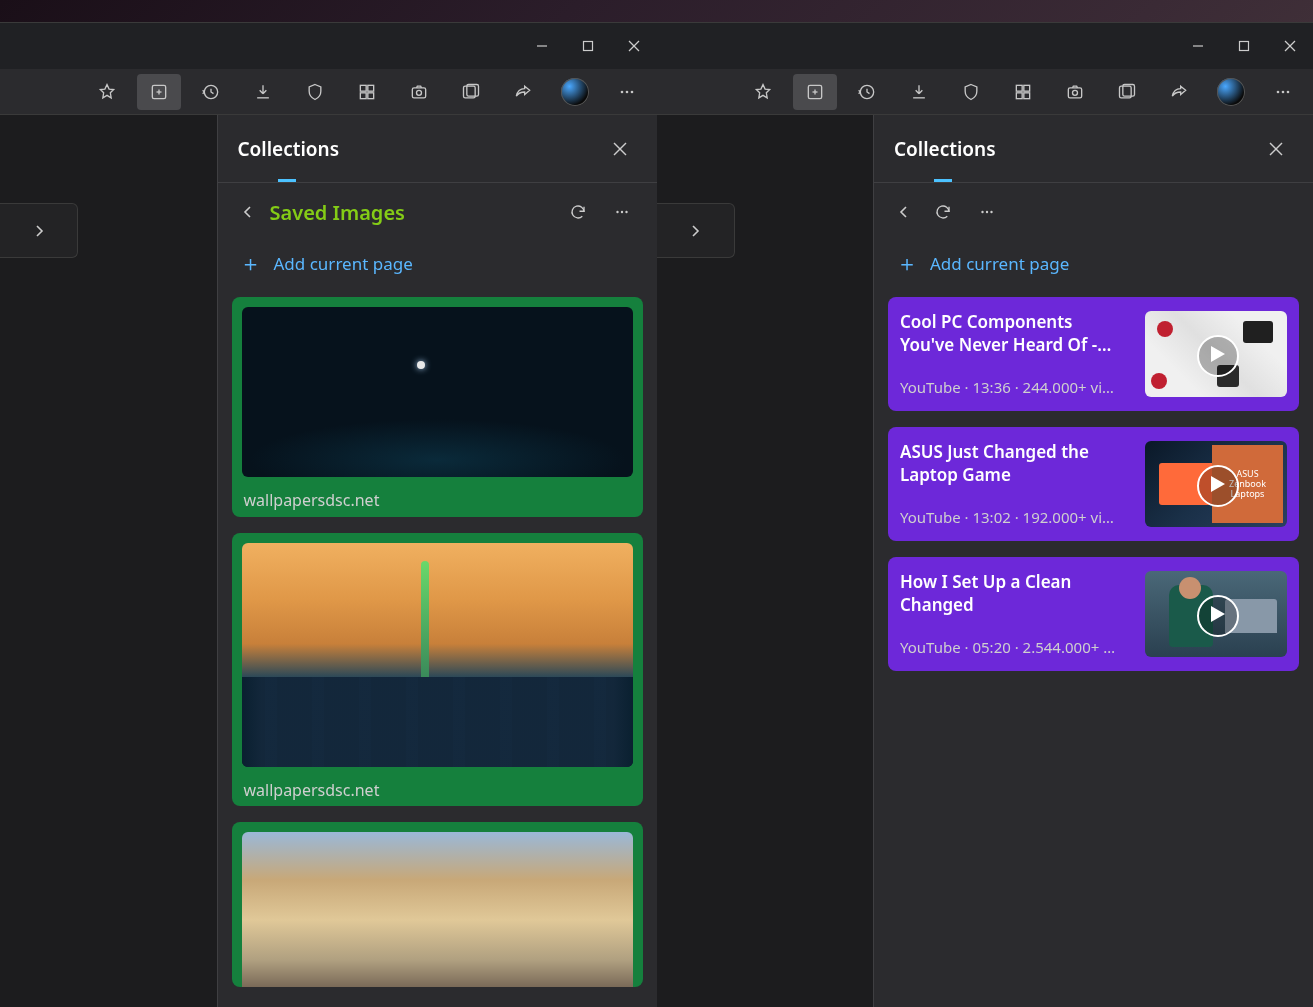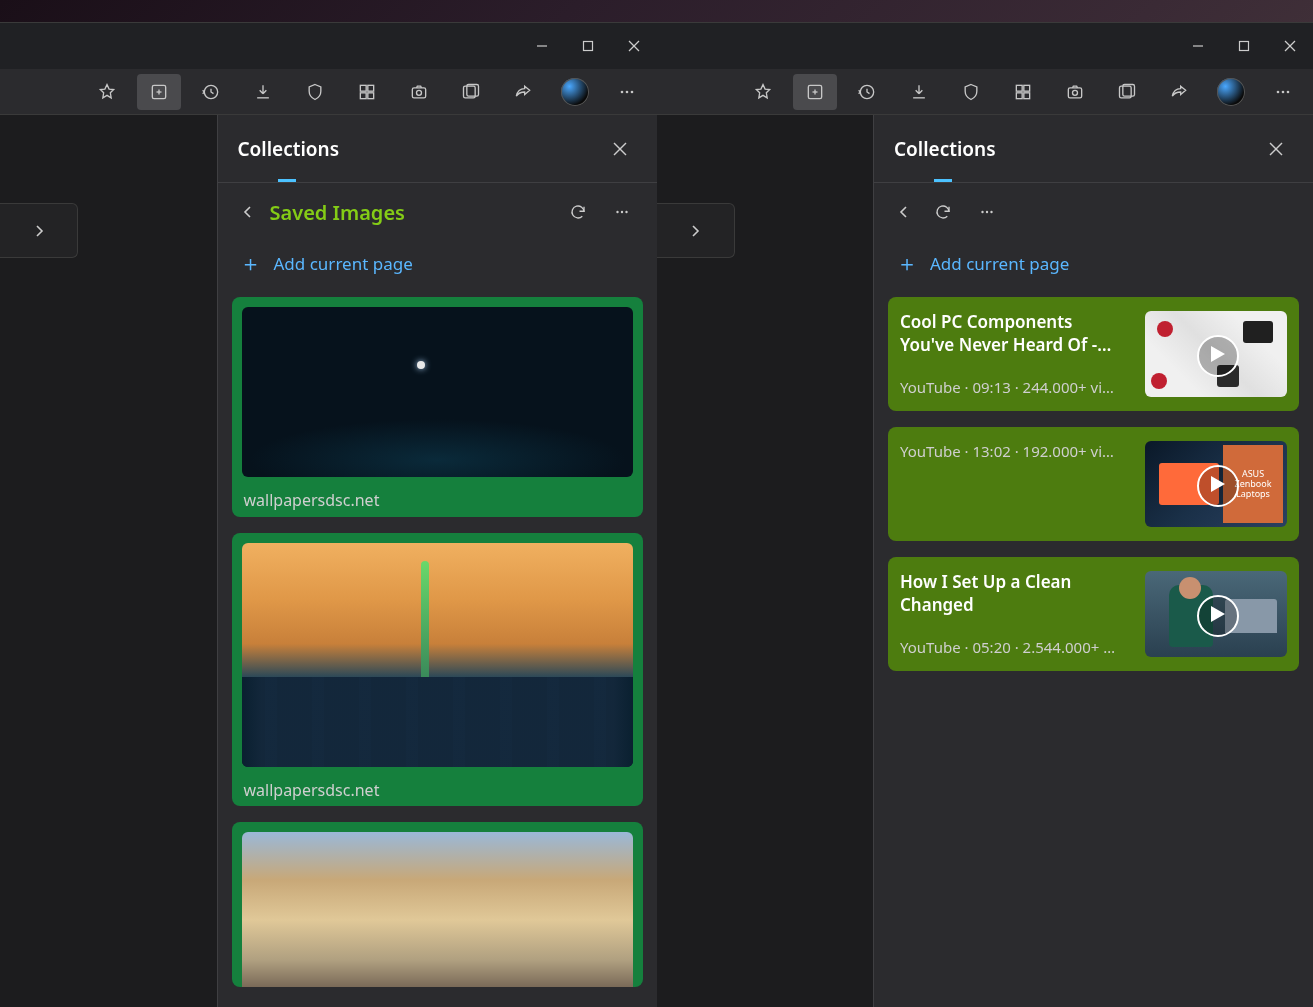--- a/index.html
+++ b/index.html
@@ -226,21 +226,21 @@
     content:""; position:absolute; left:0; right:0; bottom:0; height:40%;
     background:
       linear-gradient(90deg, transparent 0%, rgba(20,40,60,.9) 5%, rgba(20,40,60,.9) 95%, transparent 100%),
       repeating-linear-gradient(90deg, #0a2030 0 6%, #12304a 6% 9%, #0a2030 9% 12%);
   }
   .thumb.sky {
     background: linear-gradient(180deg,#9ab8d8 0%,#c8a878 30%,#e0c898 55%,#b0a080 80%,#706050 100%);
   }
   
   .vid-card {
-    background: #4d7c0f;
+    background: #6d28d9;
     border-radius: 8px;
     padding: 14px 12px;
     display: flex;
     gap: 14px;
     align-items: stretch;
     cursor: pointer;
   }
   .vid-card .info {
     flex: 1;
     display: flex;
@@ -298,21 +298,21 @@
   }
   .vthumb.components .dot { position:absolute;border-radius:50%;}
   .vthumb.components .dot.r1{width:16px;height:16px;background:#c02030;left:12px;top:10px;}
   .vthumb.components .dot.r2{width:16px;height:16px;background:#c02030;left:6px;bottom:8px;}
   .vthumb.components .sq{position:absolute;width:30px;height:22px;background:#202020;right:14px;top:10px;border-radius:3px;}
   .vthumb.components .sq2{position:absolute;width:22px;height:22px;background:#2a2a2a;right:48px;bottom:10px;border-radius:3px;}
   .vthumb.asus {
     background: linear-gradient(135deg,#0a1828 0%,#1a3048 50%,#2a4060 100%);
   }
   .vthumb.asus .lp{position:absolute;left:14px;top:22px;width:60px;height:42px;background:#ff6a3a;border-radius:3px;}
-  .vthumb.asus .tag{position:absolute;right:4px;top:4px;width:60px;height:78px;background:#d06a3a;display:flex;align-items:center;justify-content:center;font-size:9px;color:#fff;text-align:center;padding:8px;line-height:1.1;}
+  .vthumb.asus .tag{position:absolute;right:4px;top:4px;width:71px;height:78px;background:#d06a3a;display:flex;align-items:center;justify-content:center;font-size:9px;color:#fff;text-align:center;padding:8px;line-height:1.1;}
   .vthumb.clean {
     background: linear-gradient(180deg,#4a6878 0%,#2a4050 100%);
   }
   .vthumb.clean .person{position:absolute;left:24px;top:14px;width:44px;height:62px;background:#1a5a4a;border-radius:10px 10px 4px 4px;}
   .vthumb.clean .head{position:absolute;left:34px;top:6px;width:22px;height:22px;background:#c89070;border-radius:50%;}
   .vthumb.clean .lap{position:absolute;right:10px;top:28px;width:52px;height:34px;background:#8898a8;border-radius:3px 3px 0 0;}
   svg { display:block; }
 </style>
 </head>
 <body>
@@ -607,32 +607,33 @@
 
         <div class="add-page">
           <span class="plus">＋</span>
           <span>Add current page</span>
         </div>
 
         <div class="cards">
           <div class="vid-card">
             <div class="info">
               <div class="vtitle">Cool PC Components You've Never Heard Of -…</div>
-              <div class="meta">YouTube · 09:13 · 244.000+ vi…</div>
+              <div class="meta">YouTube · 13:36 · 244.000+ vi…</div>
             </div>
             <div class="vthumb play components">
               <div class="dot r1"></div>
                 <div class="dot r2"></div>
                 <div class="sq"></div>
                 <div class="sq2"></div>
             </div>
           </div>
 
           <div class="vid-card">
             <div class="info">
+              <div class="vtitle">ASUS Just Changed the Laptop Game</div>
               <div class="meta">YouTube · 13:02 · 192.000+ vi…</div>
             </div>
             <div class="vthumb play asus">
               <div class="lp"></div>
                 <div class="tag">ASUS Zenbook Laptops</div>
             </div>
           </div>
 
           <div class="vid-card">
             <div class="info">

